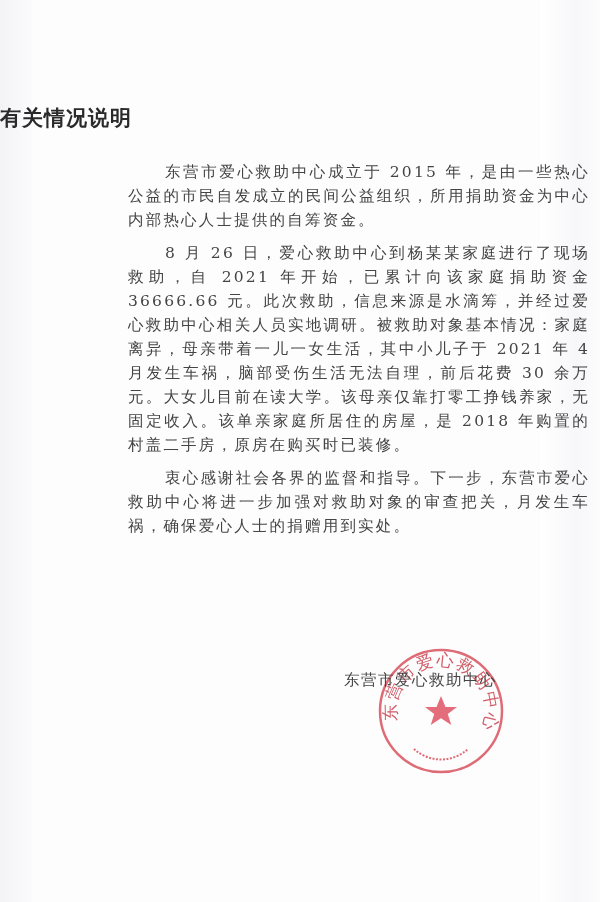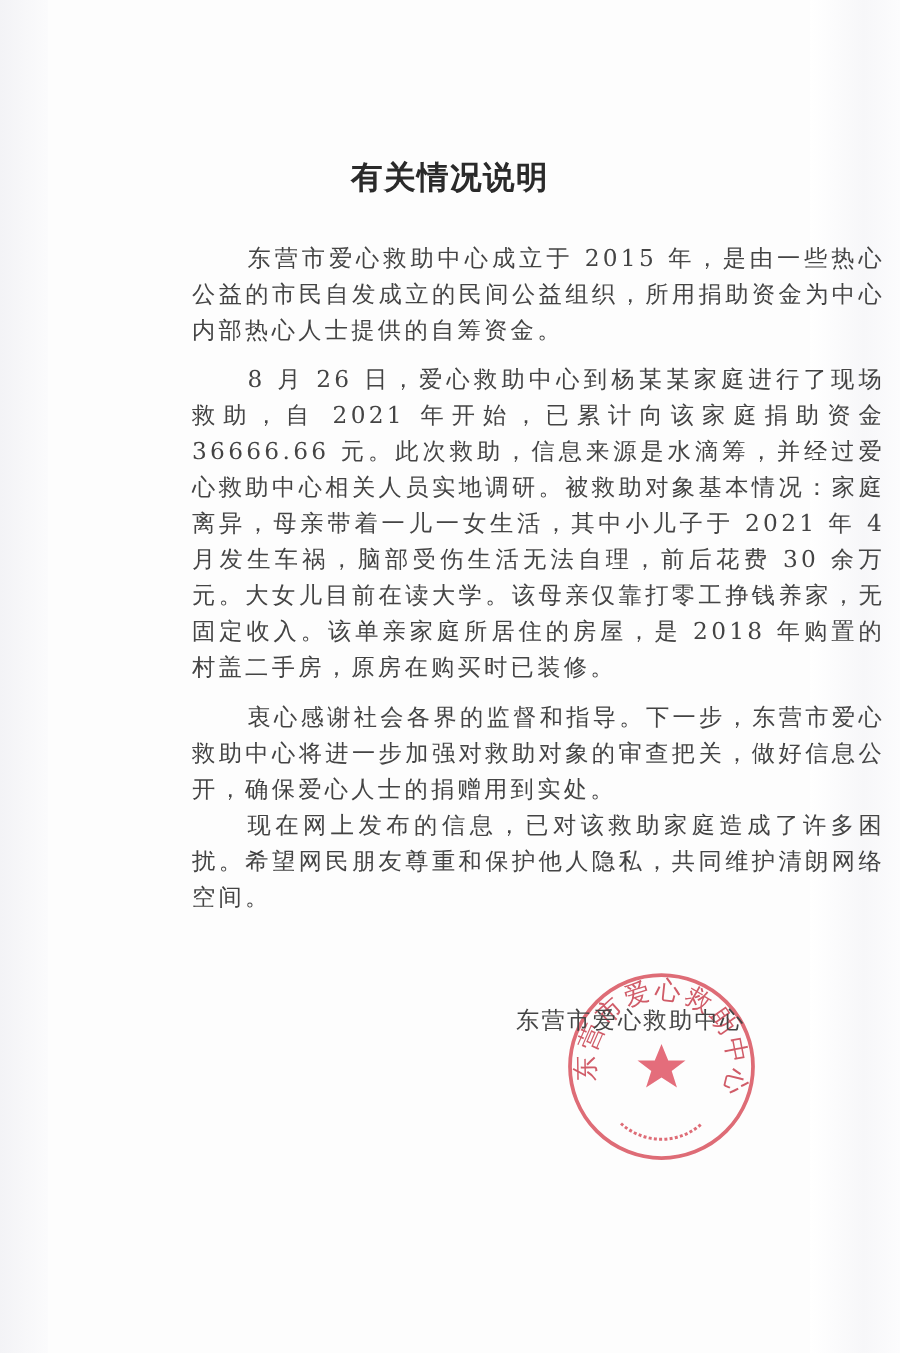--- a/index.html
+++ b/index.html
@@ -6,21 +6,21 @@
   body {
     width: 600px; height: 902px; background: #ffffff; position: relative; overflow: hidden;
     font-family: "DejaVu Serif", "Liberation Serif", serif; color: #3a3a3a;
   }
   .page { position: absolute; left: 0; top: 0; width: 600px; height: 902px; background: #fdfdfd; }
   .left-shade { position: absolute; left: 0; top: 0; width: 32px; height: 902px;
     background: linear-gradient(to right, #f3f3f6, #fbfbfc); }
   .right-shade { position: absolute; right: 0; top: 0; width: 60px; height: 902px;
     background: linear-gradient(to right, #ffffff, #f7f7f9 60%, #fcfcfd); }
   .title {
-    position: absolute; top: 104px; left: 0; width: 600px; text-align: center;
+    position: absolute; top: 104px; left: 0; width: 600px; text-align: left;
     font-family: "DejaVu Sans", "Liberation Sans", sans-serif;
     font-size: 21px; font-weight: bold; color: #2a2a2a; letter-spacing: 1px;
   }
   .body-text {
     position: absolute; left: 84px; top: 160px; width: 462px;
     font-size: 15.5px; line-height: 24px; letter-spacing: 2.2px; color: #444;
     text-align: justify;
     margin-left: 44px;
   }
   .para { text-indent: 37px; margin: 0 0 9px 0; }
@@ -38,22 +38,21 @@
 
 <div class="page">
   <div class="left-shade"></div>
   <div class="right-shade"></div>
 
   <div class="title">有关情况说明</div>
 
   <div class="body-text">
     <p class="para">东营市爱心救助中心成立于 2015 年，是由一些热心公益的市民自发成立的民间公益组织，所用捐助资金为中心内部热心人士提供的自筹资金。</p>
     <p class="para">8 月 26 日，爱心救助中心到杨某某家庭进行了现场救助，自 2021 年开始，已累计向该家庭捐助资金 36666.66 元。此次救助，信息来源是水滴筹，并经过爱心救助中心相关人员实地调研。被救助对象基本情况：家庭离异，母亲带着一儿一女生活，其中小儿子于 2021 年 4 月发生车祸，脑部受伤生活无法自理，前后花费 30 余万元。大女儿目前在读大学。该母亲仅靠打零工挣钱养家，无固定收入。该单亲家庭所居住的房屋，是 2018 年购置的村盖二手房，原房在购买时已装修。</p>
-    <p class="para tight">衷心感谢社会各界的监督和指导。下一步，东营市爱心救助中心将进一步加强对救助对象的审查把关，做好信息公开，确保爱心人士的捐赠用到实处。</p>
-    <p class="para">现在网上发布的信息，已对该救助家庭造成了许多困扰。希望网民朋友尊重和保护他人隐私，共同维护清朗网络空间。</p>
+    <p class="para tight">衷心感谢社会各界的监督和指导。下一步，东营市爱心救助中心将进一步加强对救助对象的审查把关，月发生车祸，确保爱心人士的捐赠用到实处。</p>
   </div>
 
   <svg class="stamp" viewBox="0 0 130 130">
     <defs>
       <path id="ringPath" d="M 22 78 A 45 45 0 1 1 108 78"></path>
     </defs>
     <circle cx="65" cy="65" r="61" fill="none" stroke="#d9535f" stroke-width="2.5"></circle>
     <text font-size="17" fill="#c9404f" font-family="DejaVu Serif, serif" letter-spacing="2">
       <textPath href="#ringPath" startOffset="2%">东营市爱心救助中心</textPath>
     </text>

